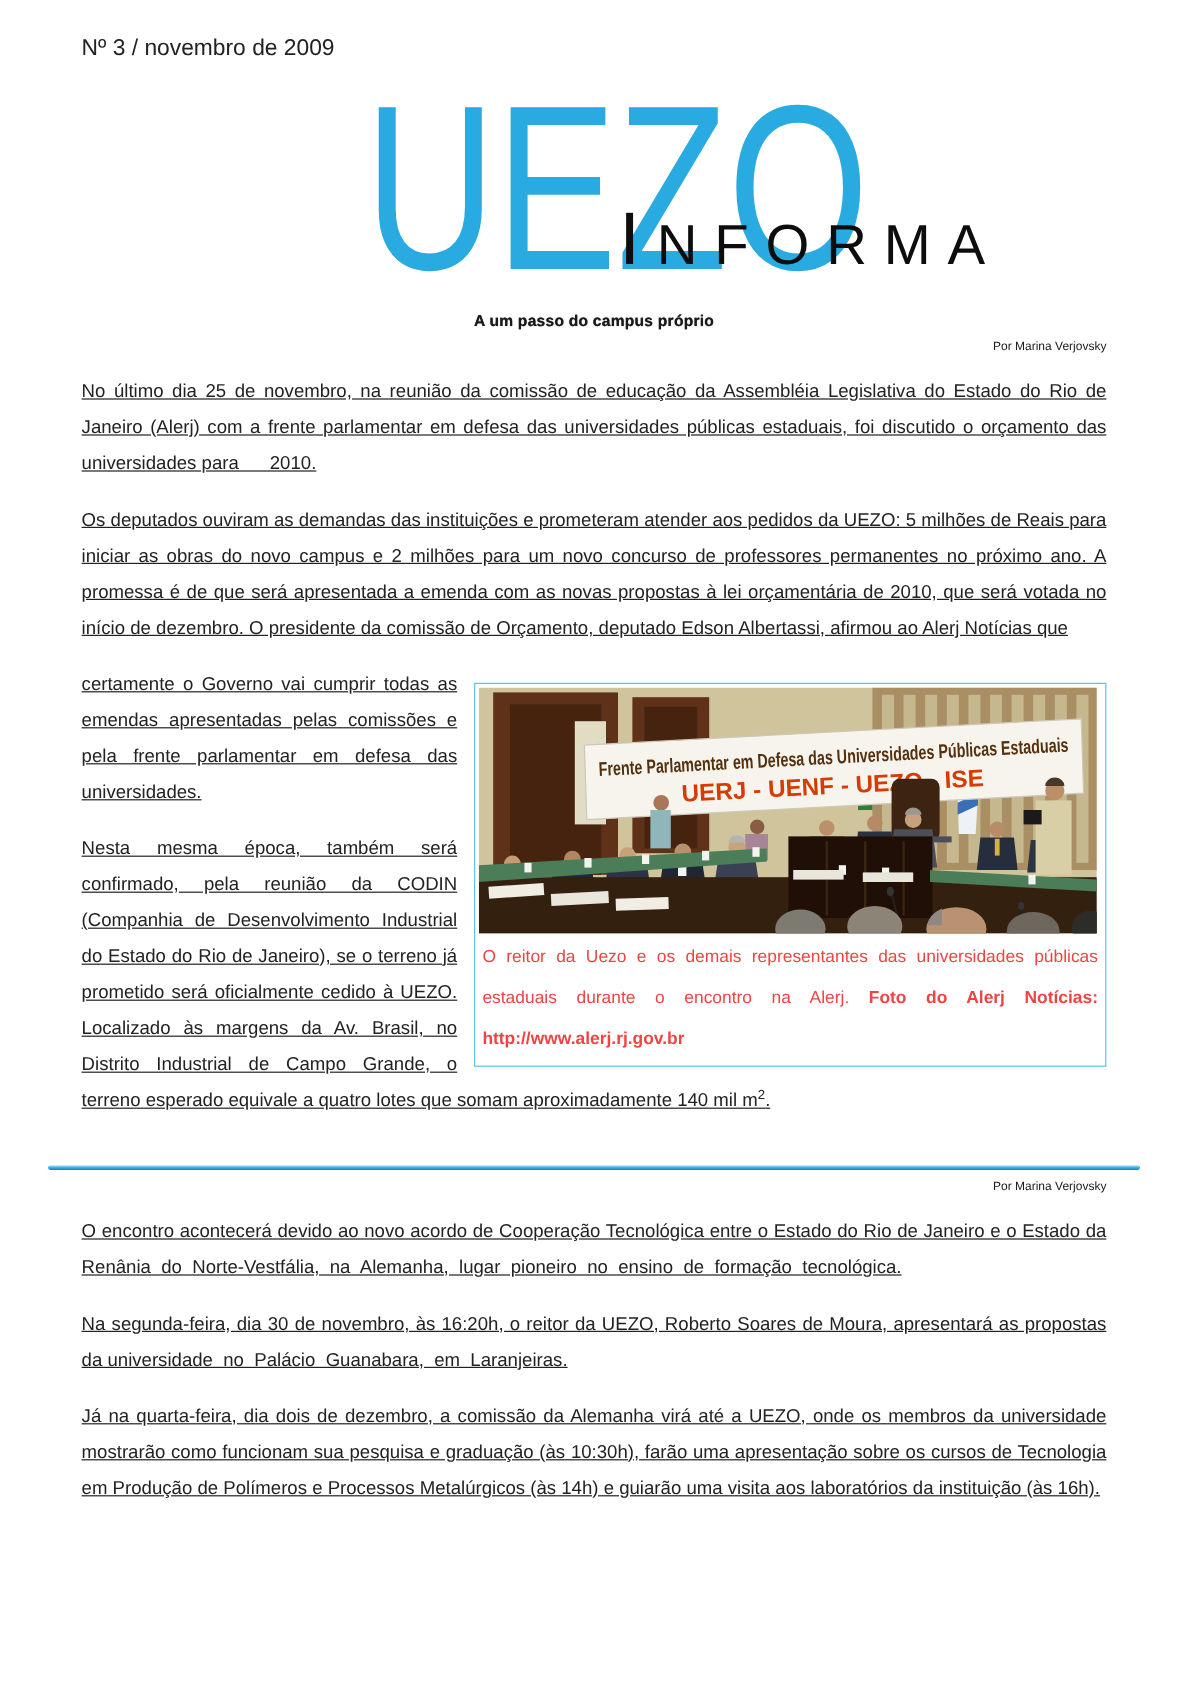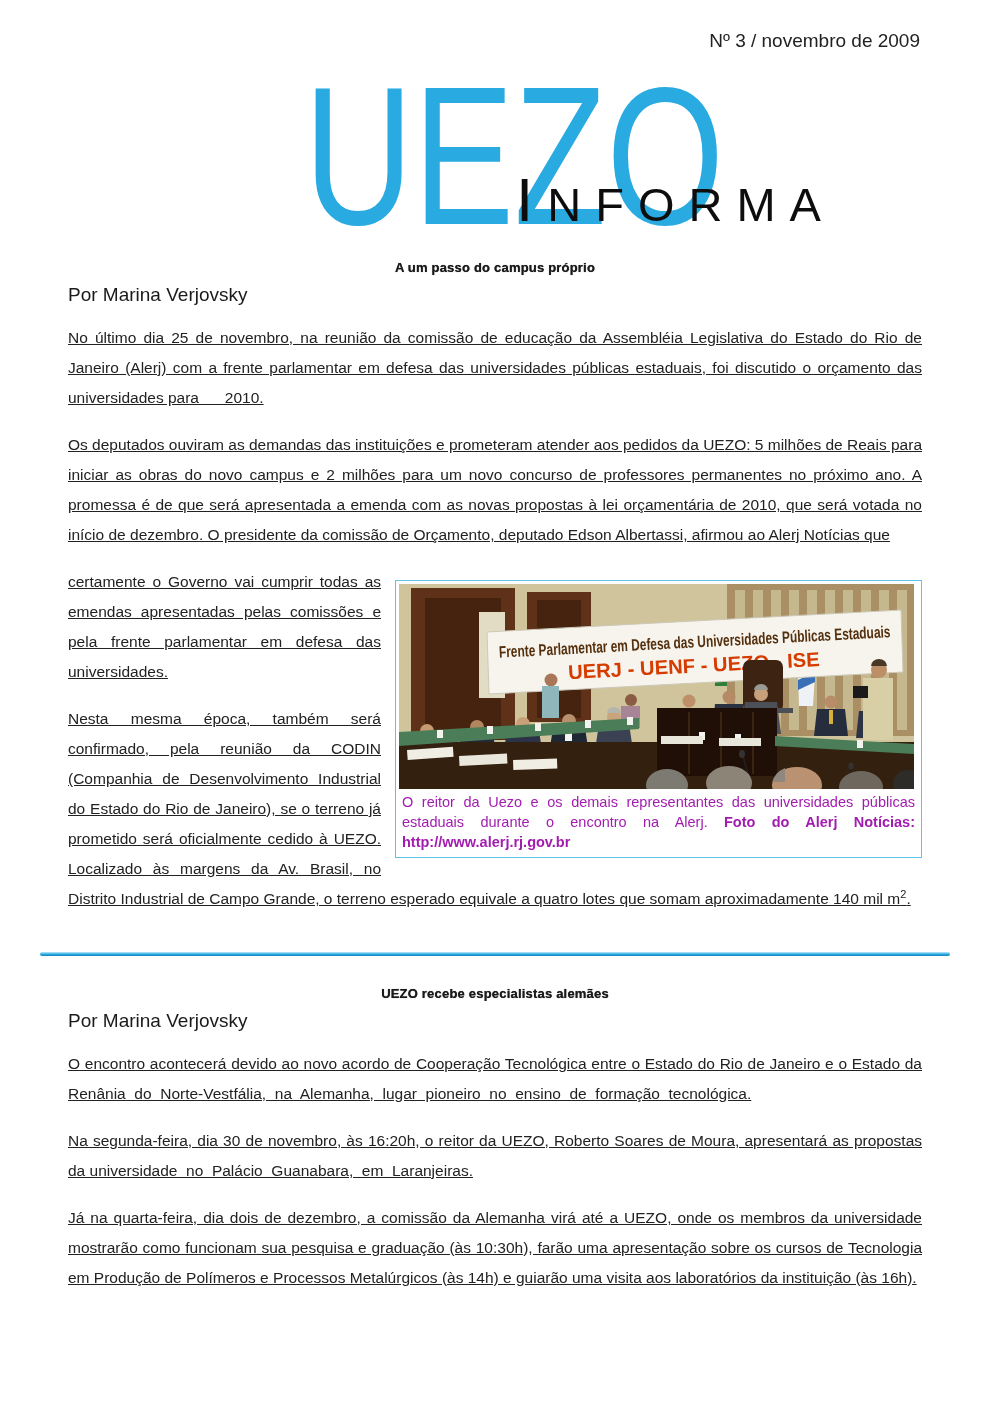--- a/index.html
+++ b/index.html
@@ -2,44 +2,44 @@
 <html lang="pt" style="--accent: #29abe2; --border: #5fc0e8; --bannerRed: #d63b00; --bannerBrown: #55300e;"><head>
 <meta charset="utf-8">
 <title>UEZO Informa</title>
 <style>
   * { margin:0; padding:0; box-sizing:border-box; }
   html,body { background:#ffffff; }
   body { font-family:"Liberation Sans","DejaVu Sans",sans-serif; color:#1a1a1a; }
   .page { width:992px; min-height:1403px; margin:0 auto; background:#fff; padding:30px 70px 40px 68px; position:relative; }
 
   
-  .issue { text-align:right; font-size:19px; color:#222; padding-right:2px; }
+  .issue { font-size:19px; color:#222; padding-right:2px; }
 
   
   .logo { position:relative; height:152px; margin:26px 0 0 234px; width:600px; }
   .logo svg { position:absolute; left:0; top:0; overflow:visible; }
   .logo-uezo-text { fill:var(--accent); font-family:"Liberation Sans","DejaVu Sans",sans-serif; font-weight:400; }
   .informa { position:absolute; left:214px; top:86px; display:flex; align-items:baseline; color:#0d0d0d; white-space:nowrap; }
   .informa .lead { font-size:62px; letter-spacing:14px; font-weight:400; }
   .informa .rest { font-size:47px; letter-spacing:14px; font-weight:400;text-align:center; }
 
   
   .article-title { text-align:center; font-size:13px; font-weight:bold; letter-spacing:.2px;
                    text-shadow:0 0 .7px rgba(0,0,0,.85); margin-top:30px; }
-  .byline { font-size:19px; margin-top:9px; }
+  .byline { font-size:10px; margin-top:9px;text-align:right; }
   p.body-text { font-size:15.5px; line-height:30px; text-align:justify; margin-top:17px; color:#222;text-decoration:underline; }
   p.body-text sup { font-size:11px; line-height:0; }
   .wrap-section { margin-top:0; }
   .after-figure { clear:both; }
 
   
   .news-figure { float:right; width:527px; margin:13px 0 4px 14px; border:1.5px solid var(--border);
                  background:#fff; padding:3px; }
   .news-figure svg { display:block; width:515px; height:205px; }
-  .figcaption { font-size:14.5px; line-height:20px; text-align:justify; padding:3px 3px 2px; color:#a21caf; }
+  .figcaption { font-size:14.5px; line-height:34px; text-align:justify; padding:3px 3px 2px; color:#ef4444; }
   .figcaption strong { font-weight:bold; }
 
   
   .rule { height:3.5px; margin:38px -28px 0 -28px;
           background:linear-gradient(180deg,#c2eaf8 0%, var(--accent) 55%, #1286bd 100%);
           border-radius:2px; }
 </style>
 </head>
 <body>
 
@@ -181,21 +181,20 @@
       </figure>
 
       <p class="body-text">certamente o Governo vai cumprir todas as emendas apresentadas pelas comissões e pela frente parlamentar em defesa das universidades.</p>
       <p class="body-text"><span>Nesta mesma época, também será confirmado, pela reunião da CODIN (Companhia de Desenvolvimento Industrial do Estado do Rio de Janeiro), se o terreno já prometido será oficialmente cedido à UEZO. Localizado às margens da Av. Brasil, no Distrito Industrial de Campo Grande, o terreno esperado equivale a quatro lotes que somam aproximadamente 140 mil m</span><sup>2</sup><span>.</span></p>
     </div>
   </div>
 
   <div class="rule"></div>
 
   <div>
-    <h2 class="article-title">UEZO recebe especialistas alemães</h2>
     <div class="byline">Por Marina Verjovsky</div>
 
     <p class="body-text">O encontro acontecerá devido ao novo acordo de Cooperação Tecnológica entre o Estado do Rio de Janeiro e o Estado da Renânia&nbsp; do&nbsp; Norte-Vestfália,&nbsp; na&nbsp; Alemanha,&nbsp; lugar&nbsp; pioneiro&nbsp; no&nbsp; ensino&nbsp; de&nbsp; formação&nbsp; tecnológica.</p>
     <p class="body-text">Na segunda-feira, dia 30 de novembro, às 16:20h, o reitor da UEZO, Roberto Soares de Moura, apresentará as propostas da universidade&nbsp; no&nbsp; Palácio&nbsp; Guanabara,&nbsp; em&nbsp; Laranjeiras.</p>
     <p class="body-text">Já na quarta-feira, dia dois de dezembro, a comissão da Alemanha virá até a UEZO, onde os membros da universidade mostrarão como funcionam sua pesquisa e graduação (às 10:30h), farão uma apresentação sobre os cursos de Tecnologia em Produção de Polímeros e Processos Metalúrgicos (às 14h) e guiarão uma visita aos laboratórios da instituição (às 16h).</p>
 
   </div>
 
 </div>
 

